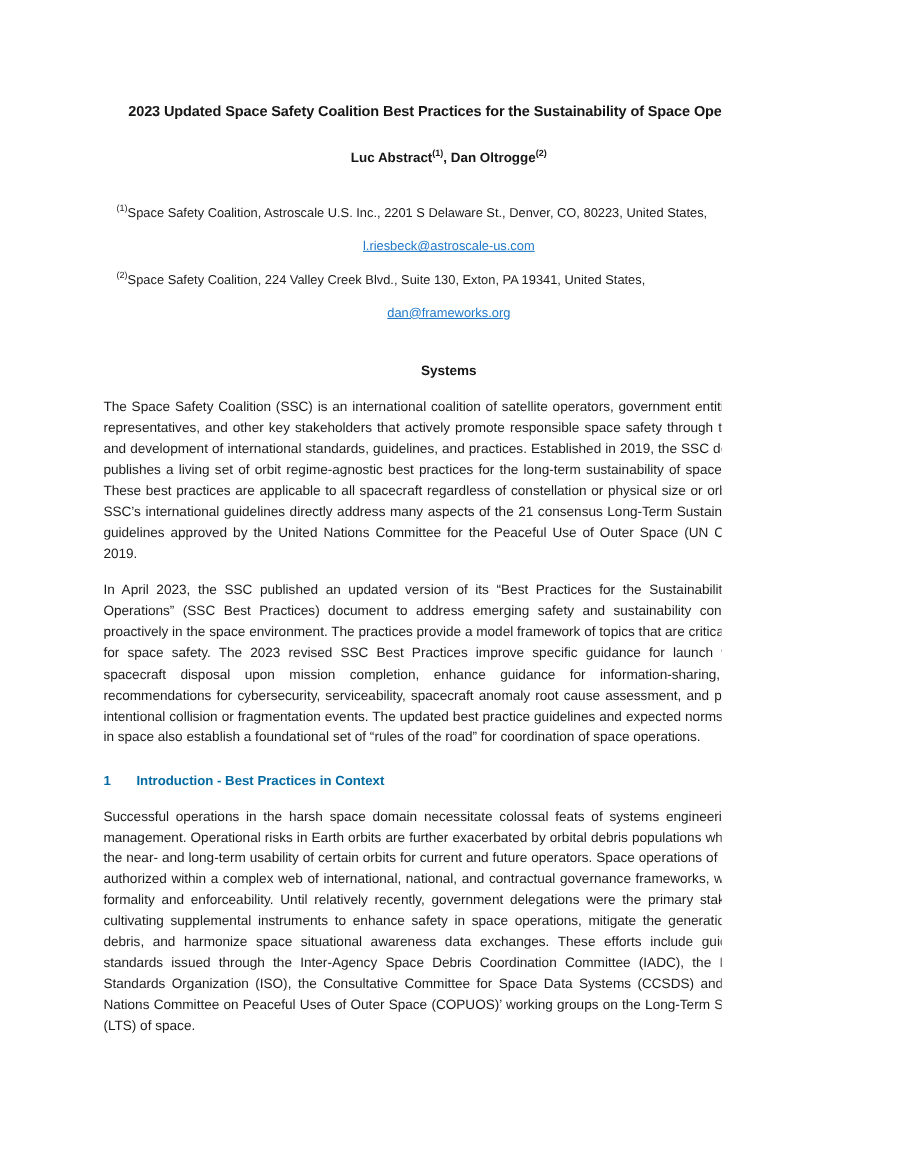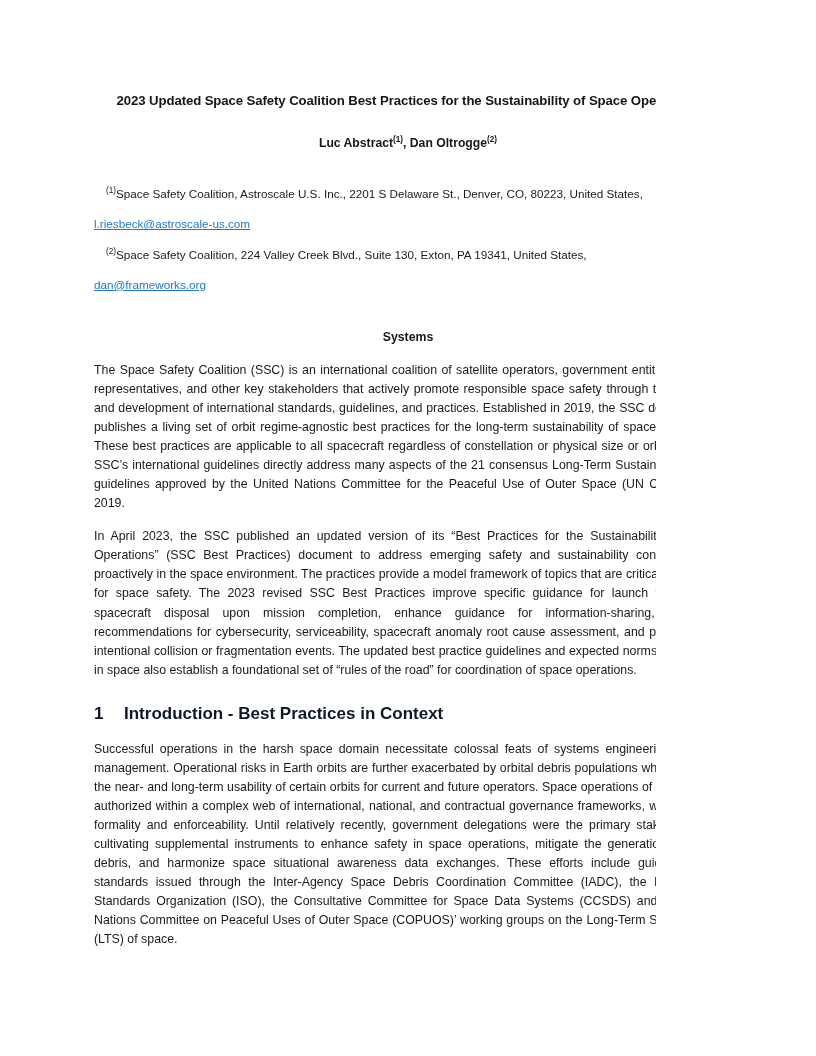--- a/index.html
+++ b/index.html
@@ -65,20 +65,21 @@
     text-align: left;
     font-size: 11.7px;
     line-height: 1.55;
     color: #1a1a1a;
   }
   .affil sup {
     font-weight: normal;
   }
   .affil-link-line {
     margin: 0;
+    text-align: center;
     font-size: 11.7px;
     line-height: 1.55;
   }
   a.email {
     color: #2079c8;
     text-decoration: underline;
     text-underline-offset: 1px;
   }
 
   
@@ -103,23 +104,23 @@
     padding-top: 17px;
   }
   p.body-par.flush {
     text-align: left;
   }
 
   
   .section-heading {
     margin: 0;
     padding-top: 22px;
-    font-size: 17px;
+    font-size: 12px;
     font-weight: bold;
-    color: #0f172a;
+    color: #0369a1;
     line-height: 1.4;
   }
   .section-heading .sec-num {
     display: inline-block;
     width: 30px;
   }
   .section-body {
     padding-top: 9px;
   }
 </style>

